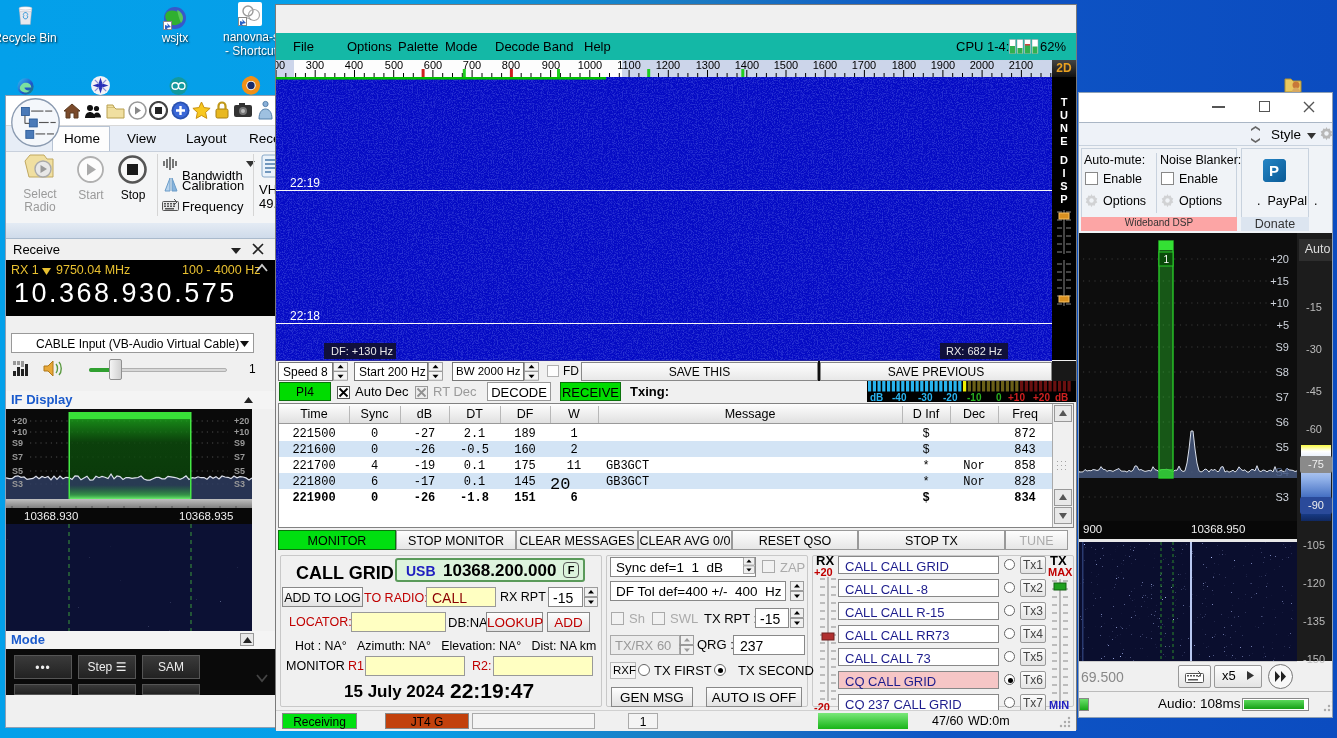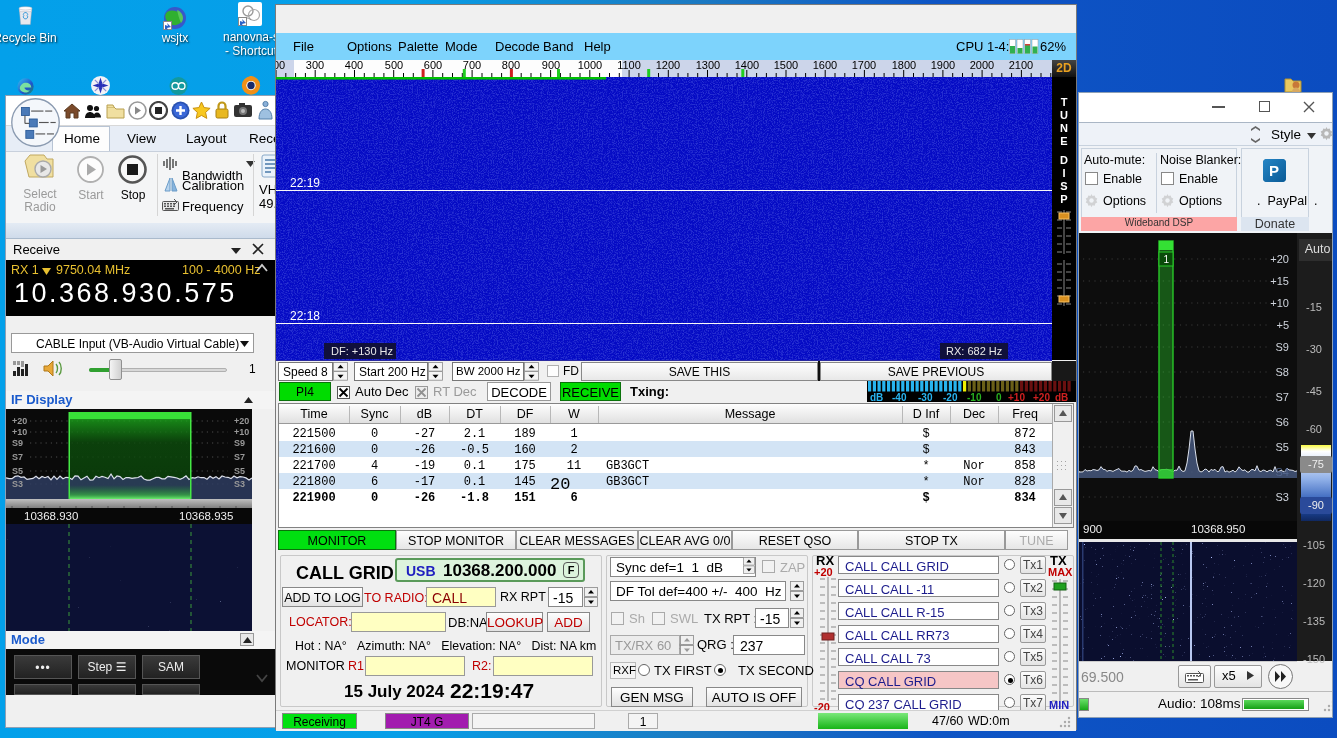--- a/index.html
+++ b/index.html
@@ -4,21 +4,21 @@
 <style>
 * { margin:0; padding:0; box-sizing:border-box; }
 html,body { width:1337px; height:738px; overflow:hidden; font-family:"Liberation Sans", sans-serif; }
 #desktop { position:absolute; left:0; top:0; width:1337px; height:738px;
   background:linear-gradient(90deg, #03a0ea 0%, #079fe8 30%, #1b7ac2 52%, #0e55c5 70%, #0b4cc0 100%); }
 .abs { position:absolute; }
 .icon-label { position:absolute; color:#fff; font-size:12px; text-align:center; text-shadow:1px 1px 2px rgba(0,0,0,.85); }
 
 #mshv { position:absolute; left:275px; top:4px; width:802px; height:726px; background:#f0f0f0; border:1px solid #7a7a7a; }
 #mshv-title { position:absolute; left:0; top:0; width:800px; height:28px; background:#ffffff; }
-#mshv-menu { position:absolute; left:0; top:28px; width:800px; height:27px; background:#7dd3fc; font-size:13px; color:#000; }
+#mshv-menu { position:absolute; left:0; top:28px; width:800px; height:27px; background:#14b8a6; font-size:13px; color:#000; }
 .menu-item { position:absolute; top:6px; }
 #ruler { position:absolute; left:0; top:55px; width:776px; height:17px; background:#ccd5ea; overflow:hidden; font-size:11px; }
 #wf { position:absolute; left:0; top:72px; width:776px; height:283px; background:#0000bd; overflow:hidden; }
 #strip2d { position:absolute; left:776px; top:55px; width:24px; height:300px; background:#000; }
 #ctl1 { position:absolute; left:0; top:355px; width:776px; height:21px; background:#f0f0f0; }
 #ctl2 { position:absolute; left:0; top:376px; width:800px; height:21px; background:#f0f0f0; }
 #dectable { position:absolute; left:2px; top:398px; width:796px; height:125px; background:#fff; border:1px solid #828282; }
 #monrow { position:absolute; left:2px; top:525px; width:796px; height:21px; }
 #bottompanel { position:absolute; left:0; top:546px; width:800px; height:159px; background:#f0f0f0; }
 #mshv-status { position:absolute; left:0; top:705px; width:800px; height:21px; background:#f0f0f0; border-top:1px solid #d0d0d0; }
@@ -927,21 +927,21 @@
         </g>
         <rect x="2" y="58" width="12" height="7" fill="#b03030" stroke="#702020"></rect>
       </svg>
 <div class="abs" style="left:538px;top:150px;font-size:11px;font-weight:bold;color:#c00000">-20</div>
 <div class="abs" style="left:562px;top:5px;width:161px;height:18px;background:#fff;border:1px solid #888">
         <span class="abs" style="left:6px;top:2px;font-size:13px;color:#1c1c8c">CALL CALL GRID</span>
       </div>
       <div class="abs" style="left:728px;top:8px;width:11px;height:11px;border:1px solid #666;border-radius:50%;background:#fff"></div>
       <div class="abs" style="left:744px;top:5px;width:26px;height:18px;background:linear-gradient(#fcfcfc,#e4e4e4);border:1px solid #999;border-radius:2px;font-size:12px;color:#444;text-align:center;padding-top:1px">Tx1</div>
       <div class="abs" style="left:562px;top:28px;width:161px;height:18px;background:#fff;border:1px solid #888">
-        <span class="abs" style="left:6px;top:2px;font-size:13px;color:#1c1c8c">CALL CALL -11</span>
+        <span class="abs" style="left:6px;top:2px;font-size:13px;color:#1c1c8c">CALL CALL -8</span>
       </div>
       <div class="abs" style="left:728px;top:31px;width:11px;height:11px;border:1px solid #666;border-radius:50%;background:#fff"></div>
       <div class="abs" style="left:744px;top:28px;width:26px;height:18px;background:linear-gradient(#fcfcfc,#e4e4e4);border:1px solid #999;border-radius:2px;font-size:12px;color:#444;text-align:center;padding-top:1px">Tx2</div>
       <div class="abs" style="left:562px;top:51px;width:161px;height:18px;background:#fff;border:1px solid #888">
         <span class="abs" style="left:6px;top:2px;font-size:13px;color:#1c1c8c">CALL CALL R-15</span>
       </div>
       <div class="abs" style="left:728px;top:54px;width:11px;height:11px;border:1px solid #666;border-radius:50%;background:#fff"></div>
       <div class="abs" style="left:744px;top:51px;width:26px;height:18px;background:linear-gradient(#fcfcfc,#e4e4e4);border:1px solid #999;border-radius:2px;font-size:12px;color:#444;text-align:center;padding-top:1px">Tx3</div>
       <div class="abs" style="left:562px;top:74px;width:161px;height:18px;background:#fff;border:1px solid #888">
         <span class="abs" style="left:6px;top:2px;font-size:13px;color:#1c1c8c">CALL CALL RR73</span>
@@ -1002,21 +1002,21 @@
           <line x1="0" y1="124" x2="5" y2="124"></line>
           <line x1="11" y1="124" x2="16" y2="124"></line>
           <line x1="8" y1="2" x2="8" y2="124"></line>
         </g>
         <rect x="2" y="6" width="12" height="7" fill="#20a020" stroke="#106010"></rect>
       </svg>
 <div class="abs" style="left:773px;top:148px;font-size:11px;font-weight:bold;color:#2020c0">MIN</div>
 </div>
   <div id="mshv-status">
 <div class="abs" style="left:6px;top:2px;width:75px;height:16px;background:#00e010;border:1px solid #888;font-size:12px;text-align:center;padding-top:1px">Receiving</div>
-<div class="abs" style="left:109px;top:2px;width:84px;height:16px;background:#a21caf;border:1px solid #888;font-size:12px;text-align:center;padding-top:1px">JT4 G</div>
+<div class="abs" style="left:109px;top:2px;width:84px;height:16px;background:#c2410c;border:1px solid #888;font-size:12px;text-align:center;padding-top:1px">JT4 G</div>
 <div class="abs" style="left:196px;top:2px;width:123px;height:16px;background:#f4f4f4;border:1px solid #aaa"></div>
 <div class="abs" style="left:352px;top:2px;width:30px;height:16px;background:#f4f4f4;border:1px solid #aaa;font-size:12px;text-align:center;padding-top:1px">1</div>
 <div class="abs" style="left:540px;top:2px;width:160px;height:16px;background:#f0f0f0">
         <div class="abs" style="left:2px;top:0;width:90px;height:16px;background:linear-gradient(#7ae87a,#18b418)"></div>
       </div>
 <div class="abs" style="left:656px;top:3px;font-size:12.5px">47/60</div>
 <div class="abs" style="left:692px;top:3px;font-size:12.5px">WD:0m</div>
 <svg class="abs" style="left:782px;top:5px" width="13" height="13">
         <g fill="#aaa">
           <circle cx="11" cy="2" r="1.2"></circle>

